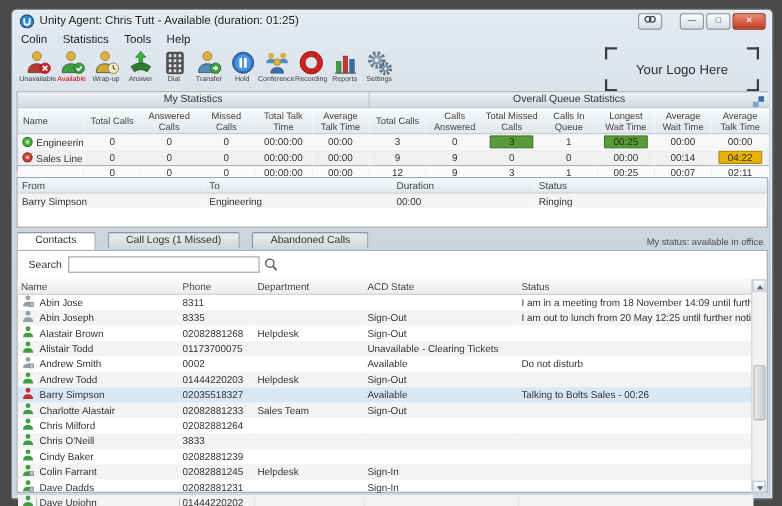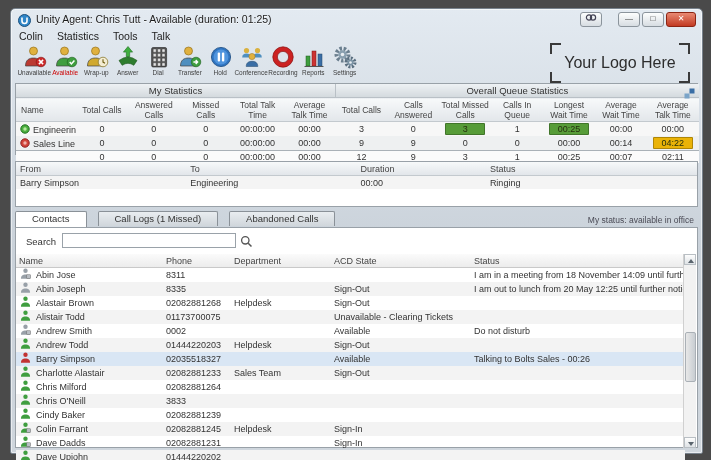--- a/index.html
+++ b/index.html
@@ -17,21 +17,21 @@
   .menubar{position:absolute;left:8px;top:21px;height:14px;display:flex;gap:14px;font-size:10.5px;color:#222;}
   .menu-item{cursor:default;}
   
   .toolbar{position:absolute;left:8px;top:36px;height:37px;display:flex;}
   .tb{width:31px;display:flex;flex-direction:column;align-items:center;cursor:default;}
   .tbicon{width:24px;height:24px;}
   .tblabel{font-size:7px;color:#3d3d3d;margin-top:0px;white-space:nowrap;transform:scale(.92);}
   .tb.active .tblabel{color:#cc0000;}
   
   .logo{position:absolute;right:18px;top:38px;width:128px;height:32px;}
-  .logo-text{position:absolute;left:0;top:0;width:100%;height:100%;display:flex;align-items:center;justify-content:center;font-size:16px;color:#2d2d2d;}
+  .logo-text{position:absolute;left:0;top:0;width:100%;height:100%;display:flex;align-items:center;justify-content:center;font-size:12px;color:#2d2d2d;}
   .corner{position:absolute;width:9px;height:9px;border:0 solid #3a3a3a;}
   .c-tl{left:-6px;top:-4px;border-left-width:2px;border-top-width:2px;}
   .c-bl{left:-6px;bottom:-4px;border-left-width:2px;border-bottom-width:2px;}
   .c-tr{right:-6px;top:-4px;border-right-width:2px;border-top-width:2px;}
   .c-br{right:-6px;bottom:-4px;border-right-width:2px;border-bottom-width:2px;}
   
   .panel{position:absolute;left:4px;width:683px;background:#fff;border:1px solid #99a1a8;box-sizing:border-box;}
   .statspanel{top:74px;height:72px;}
   .callpanel{top:152px;height:46px;}
   table{border-collapse:collapse;table-layout:fixed;width:100%;}
@@ -101,21 +101,21 @@
       <span class="wbtn">—</span>
       <span class="wbtn">□</span>
       <span class="wbtn close">✕</span>
     </div>
   </div>
 
   <div class="menubar" id="menubar">
       <span class="menu-item">Colin</span>
       <span class="menu-item">Statistics</span>
       <span class="menu-item">Tools</span>
-      <span class="menu-item">Talk</span>
+      <span class="menu-item">Help</span>
     </div>
 
   <div class="toolbar" id="toolbar">
       <div class="tb">
     <span class="tbicon"><svg width="24" height="24" viewBox="0 0 24 24">
             <circle cx="10.5" cy="6" r="4" fill="#e0b13f" stroke="#97731d" stroke-width="0.7"></circle>
             <path d="M2.5 21 c0 -6 3.5 -8 8 -8 s8 2 8 8 z" fill="#bb3a32" stroke="#444" stroke-width="0.7"></path>
             <circle cx="18" cy="17" r="4.8" fill="#cc2a2a" stroke="#7d1414" stroke-width="0.6"></circle>
             <path d="M15.9 14.9 l4.2 4.2 m0 -4.2 l-4.2 4.2" stroke="#fff" stroke-width="1.5" fill="none"></path>
           </svg></span>

